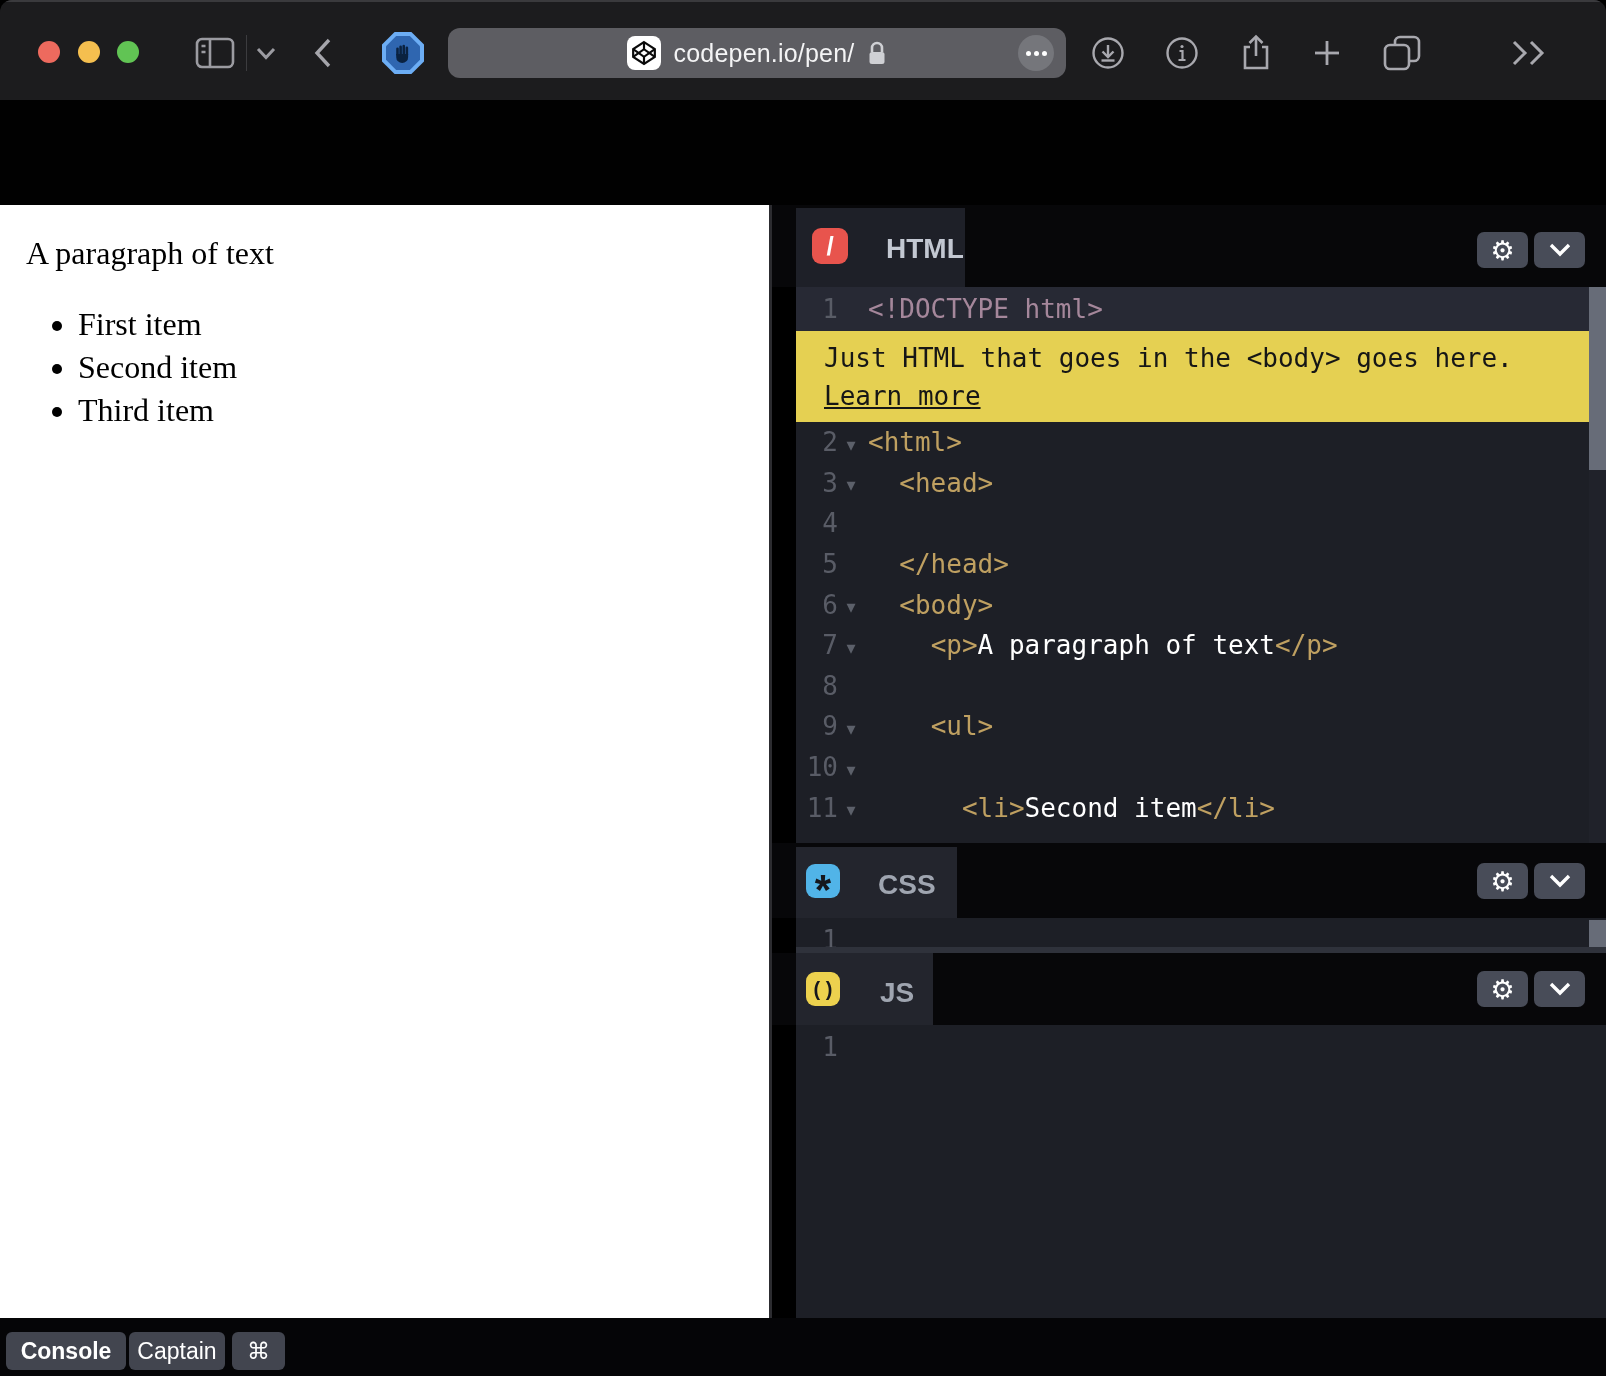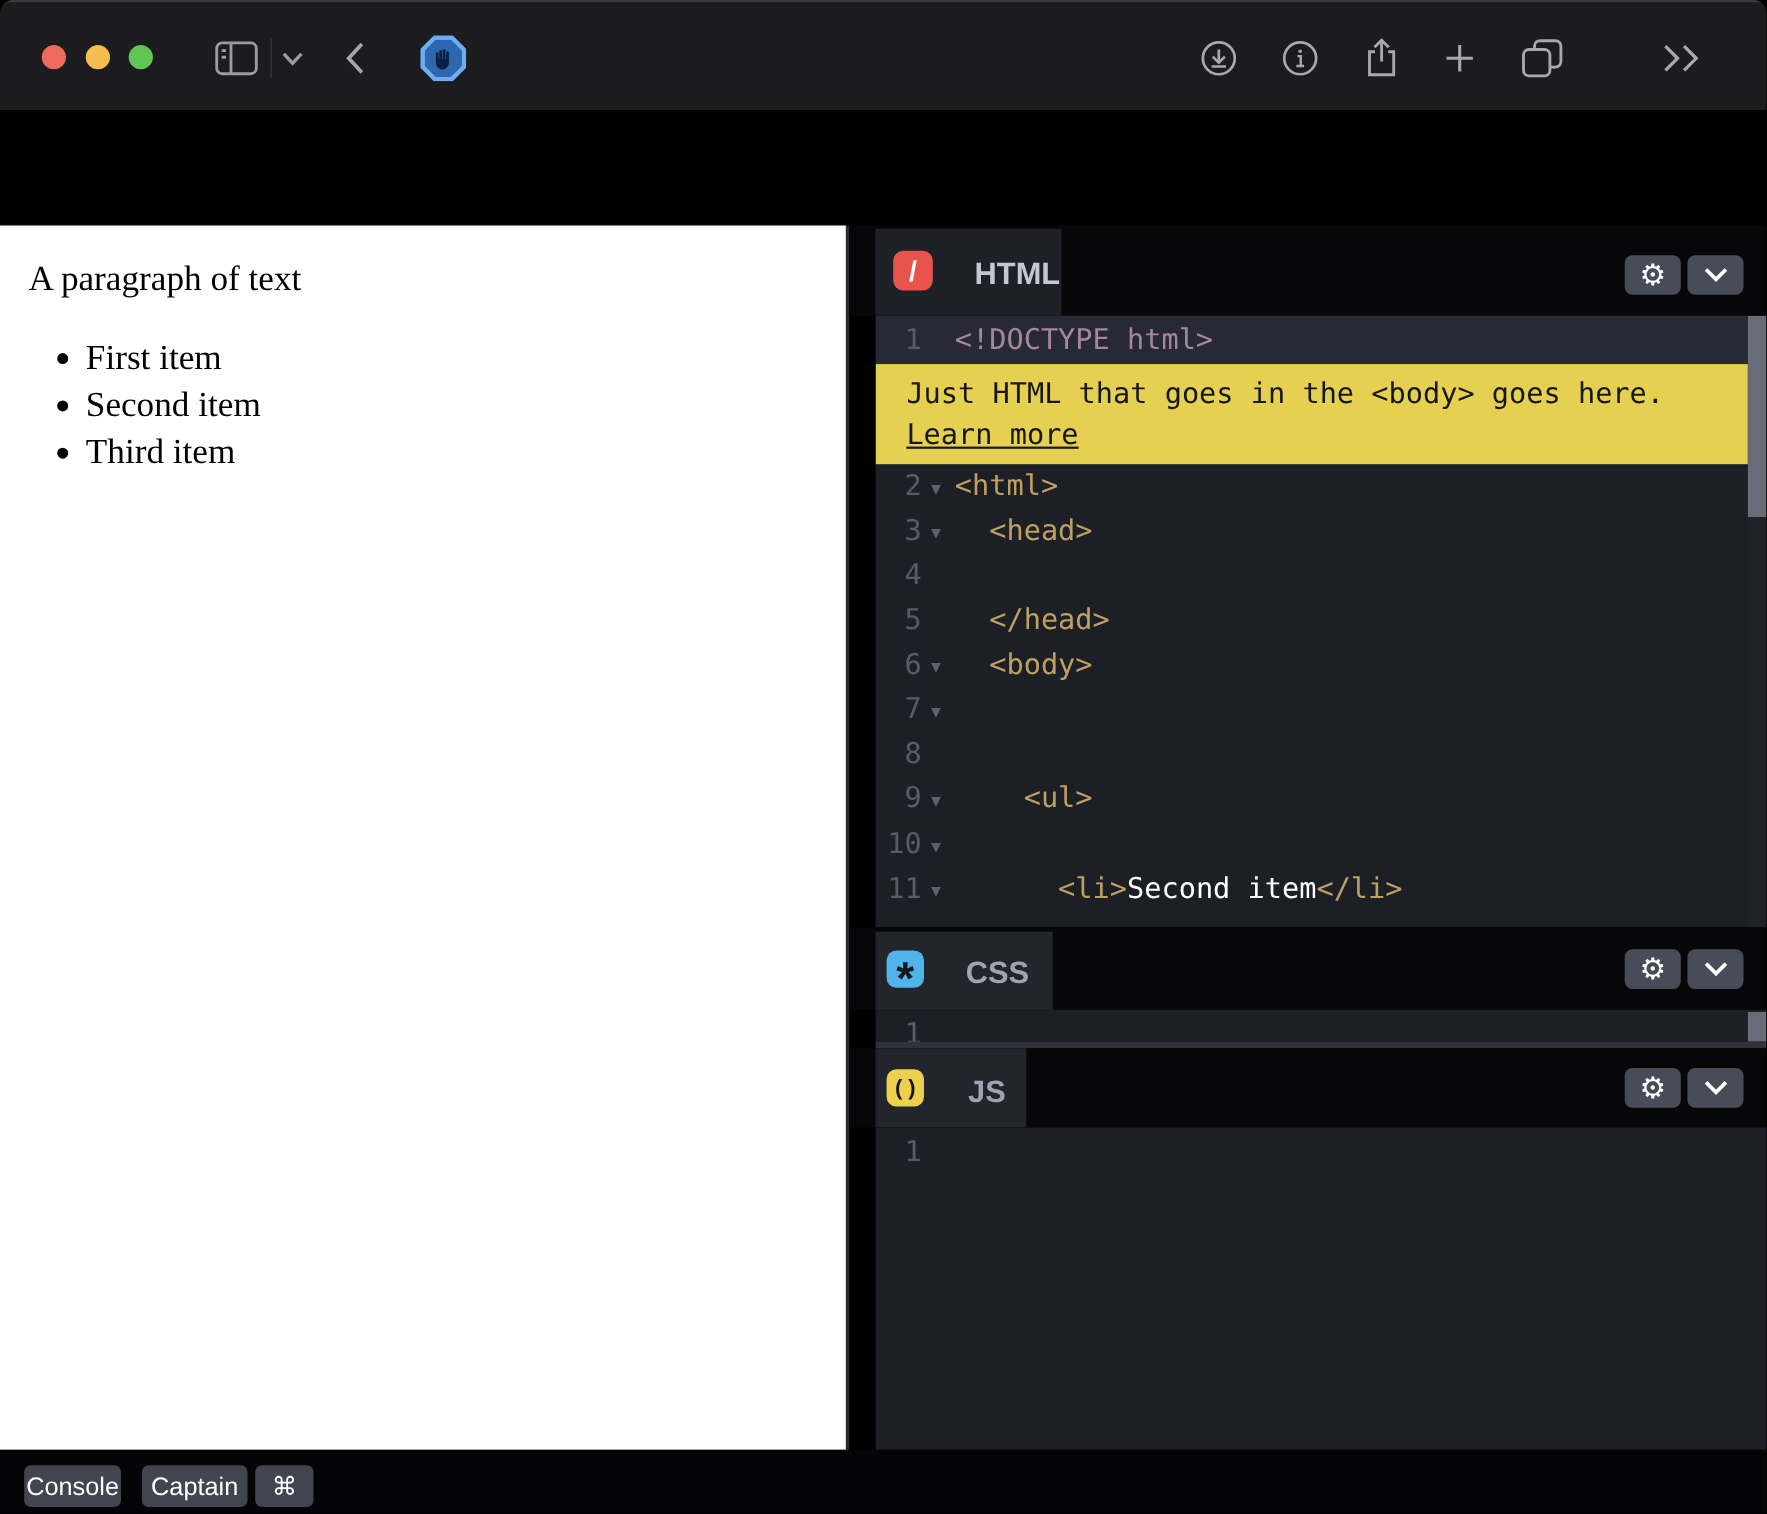--- a/index.html
+++ b/index.html
@@ -122,20 +122,43 @@
             <rect x="4.6" y="6" width="2.8" height="9" rx="1.4"></rect>
             <rect x="8.0" y="3.8" width="2.8" height="11" rx="1.4"></rect>
             <rect x="11.4" y="3" width="2.8" height="12" rx="1.4"></rect>
             <rect x="14.8" y="5" width="2.8" height="10" rx="1.4"></rect>
             <path d="M4.6 13 h13 v3.5 a6.5 6.5 0 0 1-13 0z"></path>
           </svg>
         </span>
       </span>
     </div>
 
+    <div class="urlbar">
+      <span class="favicon">
+        <svg width="26" height="26" viewBox="0 0 24 24" fill="none" stroke="#0a0a0a" stroke-width="2">
+          <polygon points="12 2 22 8.5 22 15.5 12 22 2 15.5 2 8.5 12 2"></polygon>
+          <line x1="12" y1="22" x2="12" y2="15.5"></line>
+          <polyline points="22 8.5 12 15.5 2 8.5"></polyline>
+          <polyline points="2 15.5 12 8.5 22 15.5"></polyline>
+          <line x1="12" y1="2" x2="12" y2="8.5"></line>
+        </svg>
+      </span>
+      <span class="url-text">codepen.io/pen/</span>
+      <span>
+        <svg width="20" height="27" viewBox="0 0 20 27">
+          <path d="M5 12 V8 a5 5 0 0 1 10 0 v4" stroke="#cfd0d4" stroke-width="2.6" fill="none"></path>
+          <rect x="2.5" y="12" width="15" height="12" rx="2.5" fill="#cfd0d4"></rect>
+        </svg>
+      </span>
+      <span class="more-btn">
+          <i></i>
+          <i></i>
+          <i></i>
+        </span>
+    </div>
 
     <div class="chrome-ic" style="left:1086px;width:44px;">
       <span>
         <svg width="36" height="36" viewBox="0 0 36 36" fill="none" stroke="#a8a8ae" stroke-width="2.4">
           <circle cx="18" cy="18" r="14.5"></circle>
           <line x1="18" y1="10" x2="18" y2="21"></line>
           <polyline points="12.5,16.5 18,22 23.5,16.5"></polyline>
           <line x1="11.5" y1="25.5" x2="24.5" y2="25.5"></line>
         </svg>
       </span>
@@ -293,20 +316,21 @@
           <span class="code"><span class="seg-plain">  </span><span class="seg-tag">&lt;/head&gt;</span></span>
         </div>
         <div class="code-line">
           <span class="lnum">6</span>
           <span class="fold">▾</span>
           <span class="code"><span class="seg-plain">  </span><span class="seg-tag">&lt;body&gt;</span></span>
         </div>
         <div class="code-line">
           <span class="lnum">7</span>
           <span class="fold">▾</span>
+          <span class="code"><span class="seg-plain">    </span><span class="seg-tag">&lt;p&gt;</span><span class="seg-plain">A paragraph of text</span><span class="seg-tag">&lt;/p&gt;</span></span>
         </div>
         <div class="code-line">
           <span class="lnum">8</span>
           <span class="fold"></span>
           <span class="code"></span>
         </div>
         <div class="code-line">
           <span class="lnum">9</span>
           <span class="fold">▾</span>
           <span class="code"><span class="seg-plain">    </span><span class="seg-tag">&lt;ul&gt;</span></span>
@@ -367,21 +391,21 @@
       </span>
     </div>
   </div>
   <div class="editor" style="top:1025px;height:293px;">
     <div class="code-line" style="height:44px;">
       <span class="lnum">1</span>
     </div>
   </div>
 
   <div class="bottombar">
-    <div class="bbtn" style="left:22px;width:88px;">
+    <div class="bbtn" style="left:6px;width:120px;font-weight:bold;">
       <span>Console</span>
     </div>
     <div class="bbtn" style="left:129px;width:96px;">
       <span>Captain</span>
     </div>
     <div class="bbtn" style="left:232px;width:53px;">
       <span>⌘</span>
     </div>
   </div>
 

